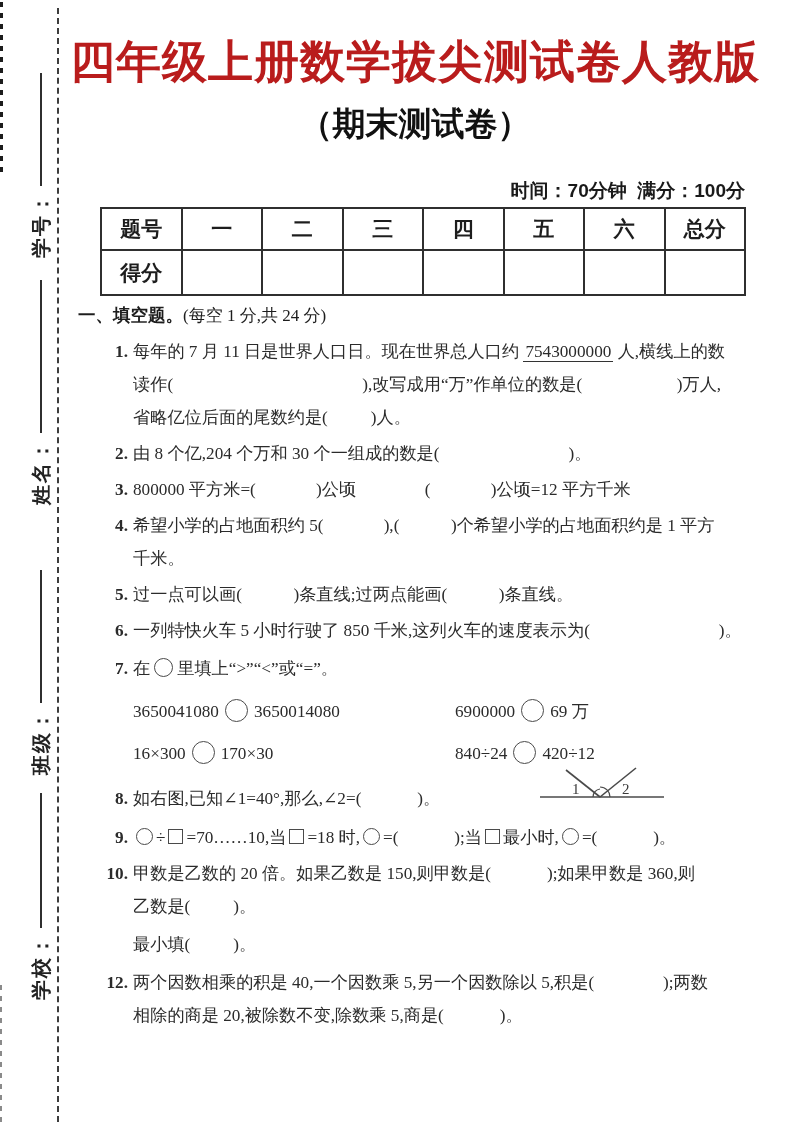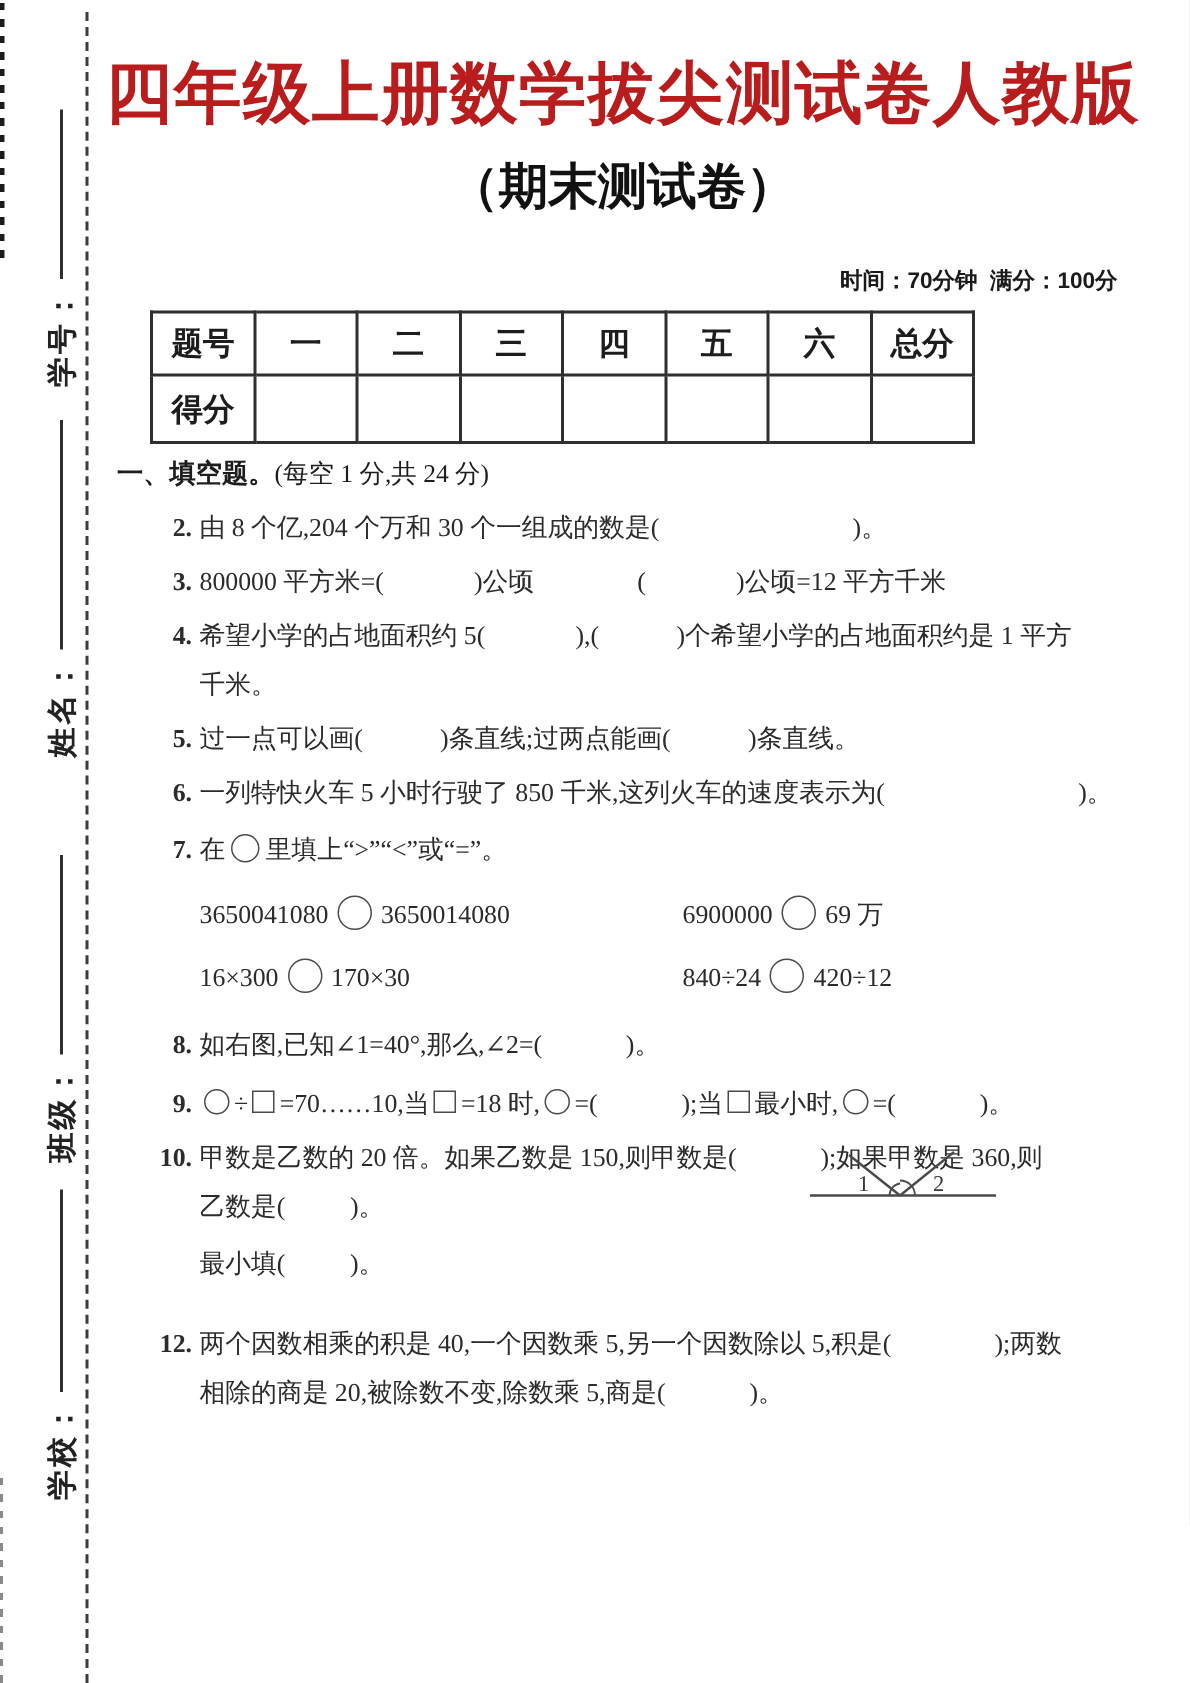--- a/index.html
+++ b/index.html
@@ -34,25 +34,25 @@
     font-size:45px; font-weight:800; letter-spacing:1px; color:#b91c1c;
   }
   .subtitle {
     position:absolute; top:102px; left:70px; width:690px; text-align:center;
     font-family:Liberation Sans, sans-serif;
     font-size:33px; font-weight:700; color:#111;
   }
   .exam-info {
     position:absolute; top:178px; right:48px;
     font-family:"Liberation Sans","DejaVu Sans",sans-serif;
-    font-size:15px; font-weight:600; color:#1a1a1a; white-space:pre-wrap;
+    font-size:19px; font-weight:600; color:#1a1a1a; white-space:pre-wrap;
   }
   
   table.score {
-    position:absolute; top:207px; left:100px; width:550px;
+    position:absolute; top:207px; left:100px; width:646px;
     border-collapse:collapse; table-layout:fixed;
   }
   table.score th, table.score td {
     border:2px solid #2f2f2f; text-align:center; font-weight:700;
     font-size:21px; color:#1d1d1d; padding:0;
   }
   table.score tr.r1 th { height:40px; }
   table.score tr.r2 td { height:43px;border-radius:21px; }
   
   .section-header { position:absolute; top:303px; left:78px; font-size:17.5px; color:#1d1d1d; white-space:pre-wrap; }
@@ -136,20 +136,25 @@
       <td></td>
       <td></td>
     </tr>
   </tbody>
     </table>
 
   <div class="section-header"><span class="section-title">一、填空题。</span><span class="section-note">(每空 1 分,共 24 分)</span></div>
 
   <div class="questions">
 
+    <div class="q">
+      <div class="ln"><span class="qnum">1.</span><span>每年的 7 月 11 日是世界人口日。现在世界总人口约 </span><span class="uline">7543000000</span><span> 人,横线上的数</span></div>
+      <div class="ln cont">读作(                                            ),改写成用“万”作单位的数是(                      )万人,</div>
+      <div class="ln cont">省略亿位后面的尾数约是(          )人。</div>
+    </div>
 
     <div class="q">
       <div class="ln"><span class="qnum">2.</span><span>由 8 个亿,204 个万和 30 个一组成的数是(                              )。</span></div>
     </div>
 
     <div class="q">
       <div class="ln"><span class="qnum">3.</span><span>800000 平方米=(              )公顷                (              )公顷=12 平方千米</span></div>
     </div>
 
     <div class="q">
@@ -187,21 +192,21 @@
 
     <div class="q">
       <div class="ln"><span class="qnum">10.</span><span>甲数是乙数的 20 倍。如果乙数是 150,则甲数是(             );如果甲数是 360,则</span></div>
       <div class="ln cont">乙数是(          )。</div>
     </div>
 
     <div class="q" style="margin-top:5px;">
       <div class="ln cont">最小填(          )。</div>
     </div>
 
-    <div class="q" style="margin-top:20px;">
+    <div class="q" style="margin-top:5px;">
       <div class="ln"><span class="qnum">12.</span><span>两个因数相乘的积是 40,一个因数乘 5,另一个因数除以 5,积是(                );两数</span></div>
       <div class="ln cont">相除的商是 20,被除数不变,除数乘 5,商是(             )。</div>
     </div>
 
   </div>
 
   <svg class="angle-fig" width="132" height="42" viewBox="0 0 132 42">
     <line x1="4" y1="33" x2="128" y2="33" stroke="#4a4a4a" stroke-width="1.6"></line>
     <line x1="64" y1="33" x2="30" y2="6" stroke="#4a4a4a" stroke-width="1.6"></line>
     <line x1="64" y1="33" x2="100" y2="4" stroke="#4a4a4a" stroke-width="1.6"></line>

